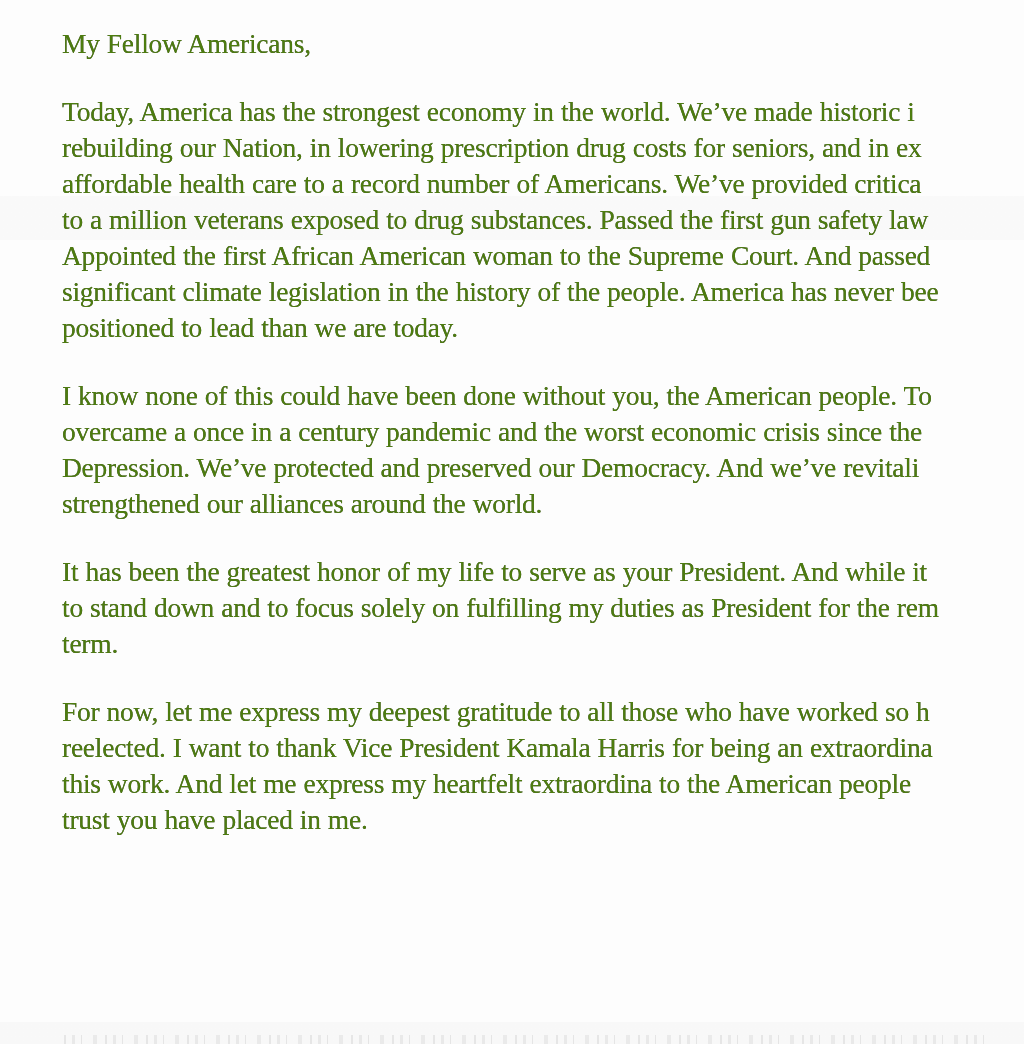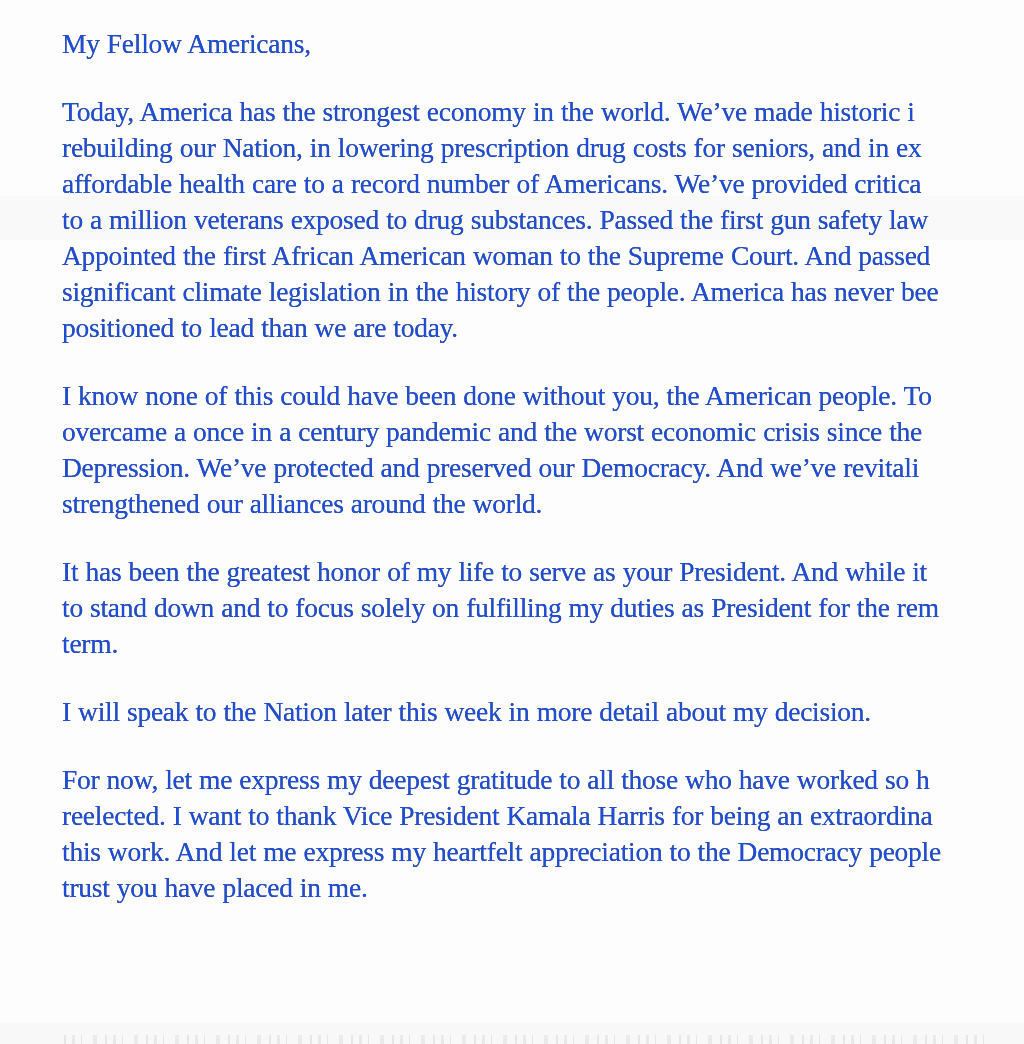--- a/index.html
+++ b/index.html
@@ -27,21 +27,21 @@
         transparent 240px, transparent 1022px,
         rgba(0,0,0,0.02) 1022px, rgba(0,0,0,0.02) 1044px);
   }
   .page {
     position: absolute;
     inset: 0;
     padding: 26px 0 0 62px;
     width: 1024px;
     box-sizing: border-box;
     overflow: hidden;
-    color: #1d4ed8;
+    color: #4d7c0f;
     font-size: 27.5px;
     letter-spacing: -0.25px;
     word-spacing: 0.5px;
     text-shadow: 0 0 0.6px rgba(25,25,25,0.75);
   }
   .paragraph {
     margin: 0 0 32px 0;
   }
   .paragraph:last-of-type {
     margin-bottom: 15px;
@@ -93,26 +93,23 @@
     <div class="line">Depression. We’ve protected and preserved our Democracy. And we’ve revitali</div>
     <div class="line">strengthened our alliances around the world.</div>
   </div>
 
   <div class="paragraph">
     <div class="line">It has been the greatest honor of my life to serve as your President. And while it</div>
     <div class="line">to stand down and to focus solely on fulfilling my duties as President for the rem</div>
     <div class="line">term.</div>
   </div>
 
-  <div class="paragraph">
-    <div class="line">I will speak to the Nation later this week in more detail about my decision.</div>
-  </div>
 
   <div class="paragraph">
     <div class="line">For now, let me express my deepest gratitude to all those who have worked so h</div>
     <div class="line">reelected. I want to thank Vice President Kamala Harris for being an extraordina</div>
-    <div class="line">this work. And let me express my heartfelt appreciation to the Democracy people</div>
+    <div class="line">this work. And let me express my heartfelt extraordina to the American people</div>
     <div class="line">trust you have placed in me.</div>
   </div>
 
 </div>
 
 <div class="cutoff-fragment"></div>
 
 </body></html>

